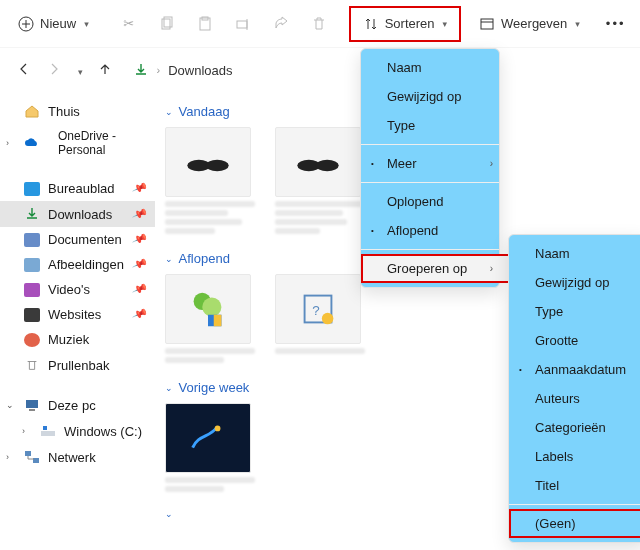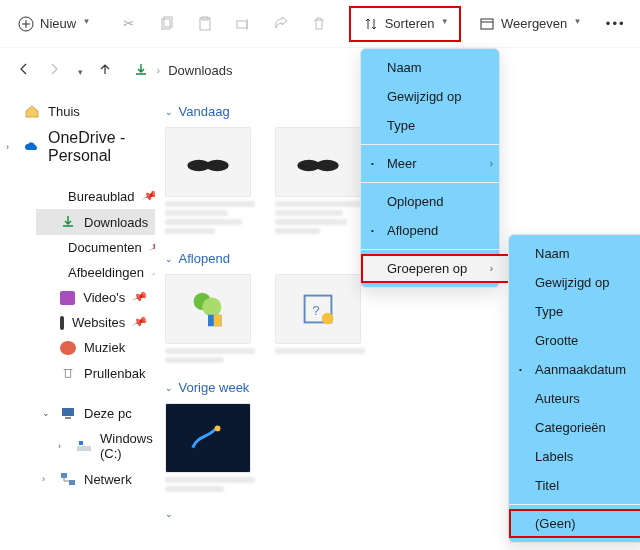--- a/index.html
+++ b/index.html
@@ -1,38 +1,38 @@
 <!DOCTYPE html>
 <html><head>
 <meta charset="utf-8">
 <style>
   * { box-sizing: border-box; margin: 0; padding: 0; }
   body { font-family: "Segoe UI", sans-serif; font-size: 13px; color: #1a1a1a; background: #fff; width: 640px; height: 550px; overflow: hidden; position: relative;}
   
   .toolbar { display: flex; align-items: center; height: 48px; padding: 0 8px; border-bottom: 1px solid #f5f5f5; gap: 2px; }
-  .tb-btn { display: flex; gap: 6px; padding: 6px 10px; border-radius: 4px; cursor: pointer; color: #333; }
+  .tb-btn { display: flex; align-items: center; gap: 6px; padding: 6px 10px; border-radius: 4px; cursor: pointer; color: #333; }
   .tb-sep { width:1px; background:#e5e5e5; height:22px; margin:0 4px;}
   .icon { display:inline-flex; width:16px; height:16px; align-items:center; justify-content:center; }
   .chev-down { font-size:9px; color:#666; margin-left:2px;}
   .highlight-red { border: 2px solid #d00; border-radius:0; }
   .sort-wrap { padding: 2px; }
   
   .navrow { display:flex; align-items:center; height:44px; padding:0 10px; gap:2px;}
   .nav-btn { padding:6px; border-radius:4px; cursor:pointer; color:#555;}
   .nav-btn.disabled{ color:#bbb; cursor:default;}
   .path { display:flex; align-items:center; gap:8px; margin-left:12px; color:#333;}
   .path .sep{ color:#999; font-size:11px;}
   
   .main { display:flex; height:calc(550px - 48px - 44px); }
   .sidebar { width:155px; padding:6px 0; overflow:hidden;}
   .side-item { display:flex; align-items:center; gap:8px; padding:5px 8px 5px 24px; cursor:pointer; position:relative;}
   .side-item.selected{ background:#e5e5e5;}
   .side-item .exp{ position:absolute; left:6px; font-size:9px; color:#555;}
   .side-item .pin{ margin-left:auto; font-size:11px; color:#888; transform:rotate(20deg);}
-  .side-group{ margin-top:14px;margin-left:36px;}
+  .side-group{ margin-top:14px;}
   .content { flex:1; padding:6px 10px; position:relative; overflow:hidden;}
   .group-header{ display:flex; align-items:center; gap:6px; color:#2a66c4; font-size:13px; margin:6px 0 8px 0; cursor:pointer;}
   .group-header .caret{ font-size:9px; color:#2a66c4;}
   .items-row{ display:flex; gap:20px; margin-bottom:14px;}
   .file-item{ width:90px;}
   .thumb{ width:86px; height:70px; background:#f4f4f4; border:1px solid #e8e8e8; border-radius:2px; display:flex; align-items:center; justify-content:center;}
   .thumb svg{ width:46px; height:46px;}
   .blur-lines{ margin-top:4px;}
   .blur-lines div{ height:6px; background:#eaeaea; margin:3px 0; border-radius:2px; filter:blur(1px);}
   
@@ -163,21 +163,21 @@
         </span>
       <span>Thuis</span>
     </div>
     <div class="side-item">
       <span class="exp">›</span>
       <span class="icon">
           <svg viewBox="0 0 16 16" width="16" height="16">
             <path d="M4 11a3 3 0 010-6 4 4 0 017 1 3 3 0 011 5z" fill="#0a6cce"></path>
           </svg>
         </span>
-      <span style="font-size:16px;">OneDrive - Personal</span>
+      <span style="font-size:12px;margin-left:10px;">OneDrive - Personal</span>
     </div>
 
     <div class="side-group">
       <div class="side-item">
           <span class="sw" style="background:#2797e0;"></span>
           <span>Bureaublad</span>
           <span class="pin">📌</span>
         </div>
       <div class="side-item selected">
           <span class="icon">

